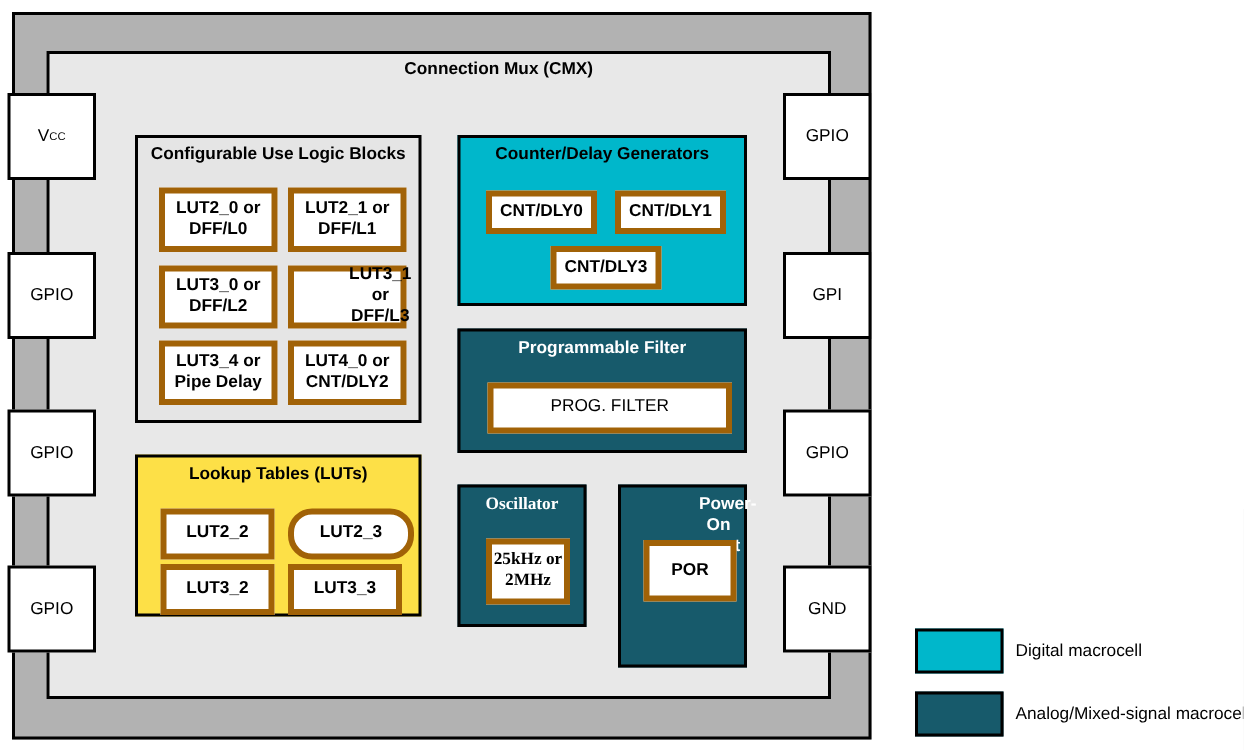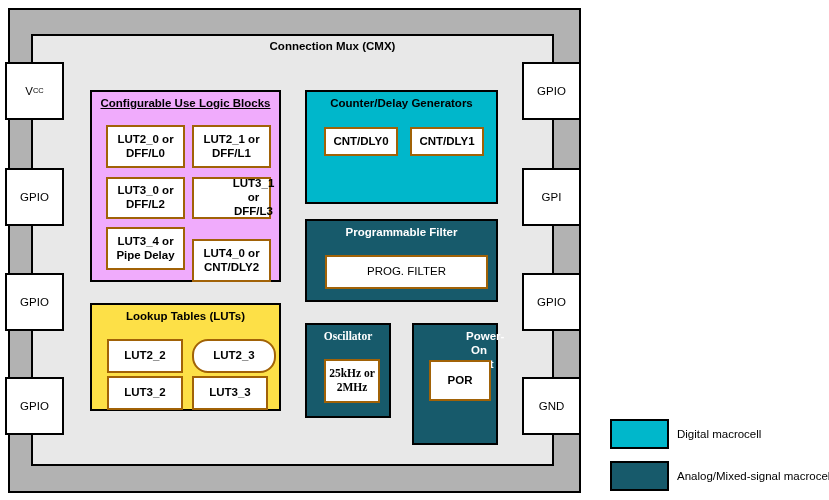--- a/index.html
+++ b/index.html
@@ -14,21 +14,21 @@
   .cmx-title { position:absolute; left:31px; top:40px; width:523px; text-align:center; font-weight:bold; font-size:11.5px;margin-left:40px; }
   .pin {
     position:absolute; width:59px; height:58px; background:#fff; border:2px solid #000;
     display:flex; align-items:center; justify-content:center; font-size:11.5px;
   }
   .pin sub { font-size:7.5px; line-height:1; }
   .block { position:absolute; border:2px solid #000; }
   .btitle { font-weight:bold; font-size:11.5px; text-align:center; margin-top:5px; line-height:1.2; padding:0 4px; }
   .btitle.light { color:#fff; }
   .cell {
-    position:absolute; background:#fff; border:2px solid #a16207;
+    position:absolute; background:#fff; border:4px solid #a16207;
     display:flex; align-items:center; justify-content:center;
     text-align:center; font-size:11.5px; line-height:1.2; padding:1px;
   }
   .cell.b { font-weight:bold; }
   .swatch { position:absolute; left:610px; width:59px; height:30px; border:2px solid #000; }
   .legend-label { position:absolute; left:677px; height:30px; display:flex; align-items:center; font-size:11.5px; white-space:nowrap; }
 </style>
 </head>
 <body>
 
@@ -58,34 +58,35 @@
   <div class="pin" style="left:522px; top:168px;">
     <span>GPI</span>
   </div>
   <div class="pin" style="left:522px; top:273px;">
     <span>GPIO</span>
   </div>
   <div class="pin" style="left:522px; top:377px;">
     <span>GND</span>
   </div>
 
-  <div class="block" style="left: 90px; top: 90px; width: 191px; height: 192px; background-color: #f0abfc; text-decoration: underline;">
+  <div class="block" style="left: 90px; top: 90px; width: 191px; height: 192px; background-color: #e5e5e5;">
     <div class="btitle">Configurable Use Logic Blocks</div>
     <div class="cell b" style="left:14px; top:33px; width:79px; height:43px;">LUT2_0 or DFF/L0</div>
     <div class="cell b" style="left:100px; top:33px; width:79px; height:43px;">LUT2_1 or DFF/L1</div>
     <div class="cell b" style="left:14px; top:85px; width:79px; height:42px;">LUT3_0 or DFF/L2</div>
     <div class="cell b" style="left:100px; top:85px; width:79px; height:42px;padding-left:45px;">LUT3_1 or DFF/L3</div>
     <div class="cell b" style="left:14px; top:135px; width:79px; height:43px;">LUT3_4 or Pipe Delay</div>
-    <div class="cell b" style="left:100px; top:135px; width:79px; height:43px;margin-top:12px;">LUT4_0 or CNT/DLY2</div>
+    <div class="cell b" style="left:100px; top:135px; width:79px; height:43px;">LUT4_0 or CNT/DLY2</div>
   </div>
 
   <div class="block" style="left: 305px; top: 90px; width: 193px; height: 114px; background-color: rgb(0, 183, 203);">
     <div class="btitle">Counter/Delay Generators</div>
     <div class="cell b" style="left:17px; top:35px; width:74px; height:29px;">CNT/DLY0</div>
     <div class="cell b" style="left:103px; top:35px; width:74px; height:29px;">CNT/DLY1</div>
+    <div class="cell b" style="left:60px; top:72px; width:74px; height:29px;">CNT/DLY3</div>
   </div>
 
   <div class="block" style="left: 305px; top: 219px; width: 193px; height: 83px; background-color: rgb(23, 90, 107);">
     <div class="btitle light">Programmable Filter</div>
     <div class="cell" style="left:18px; top:34px; width:163px; height:34px;">PROG. FILTER</div>
   </div>
 
   <div class="block" style="left: 90px; top: 303px; width: 191px; height: 108px; background-color: #fde047;">
     <div class="btitle">Lookup Tables (LUTs)</div>
     <div class="cell b" style="left:15px; top:34px; width:76px; height:34px;">LUT2_2</div>

